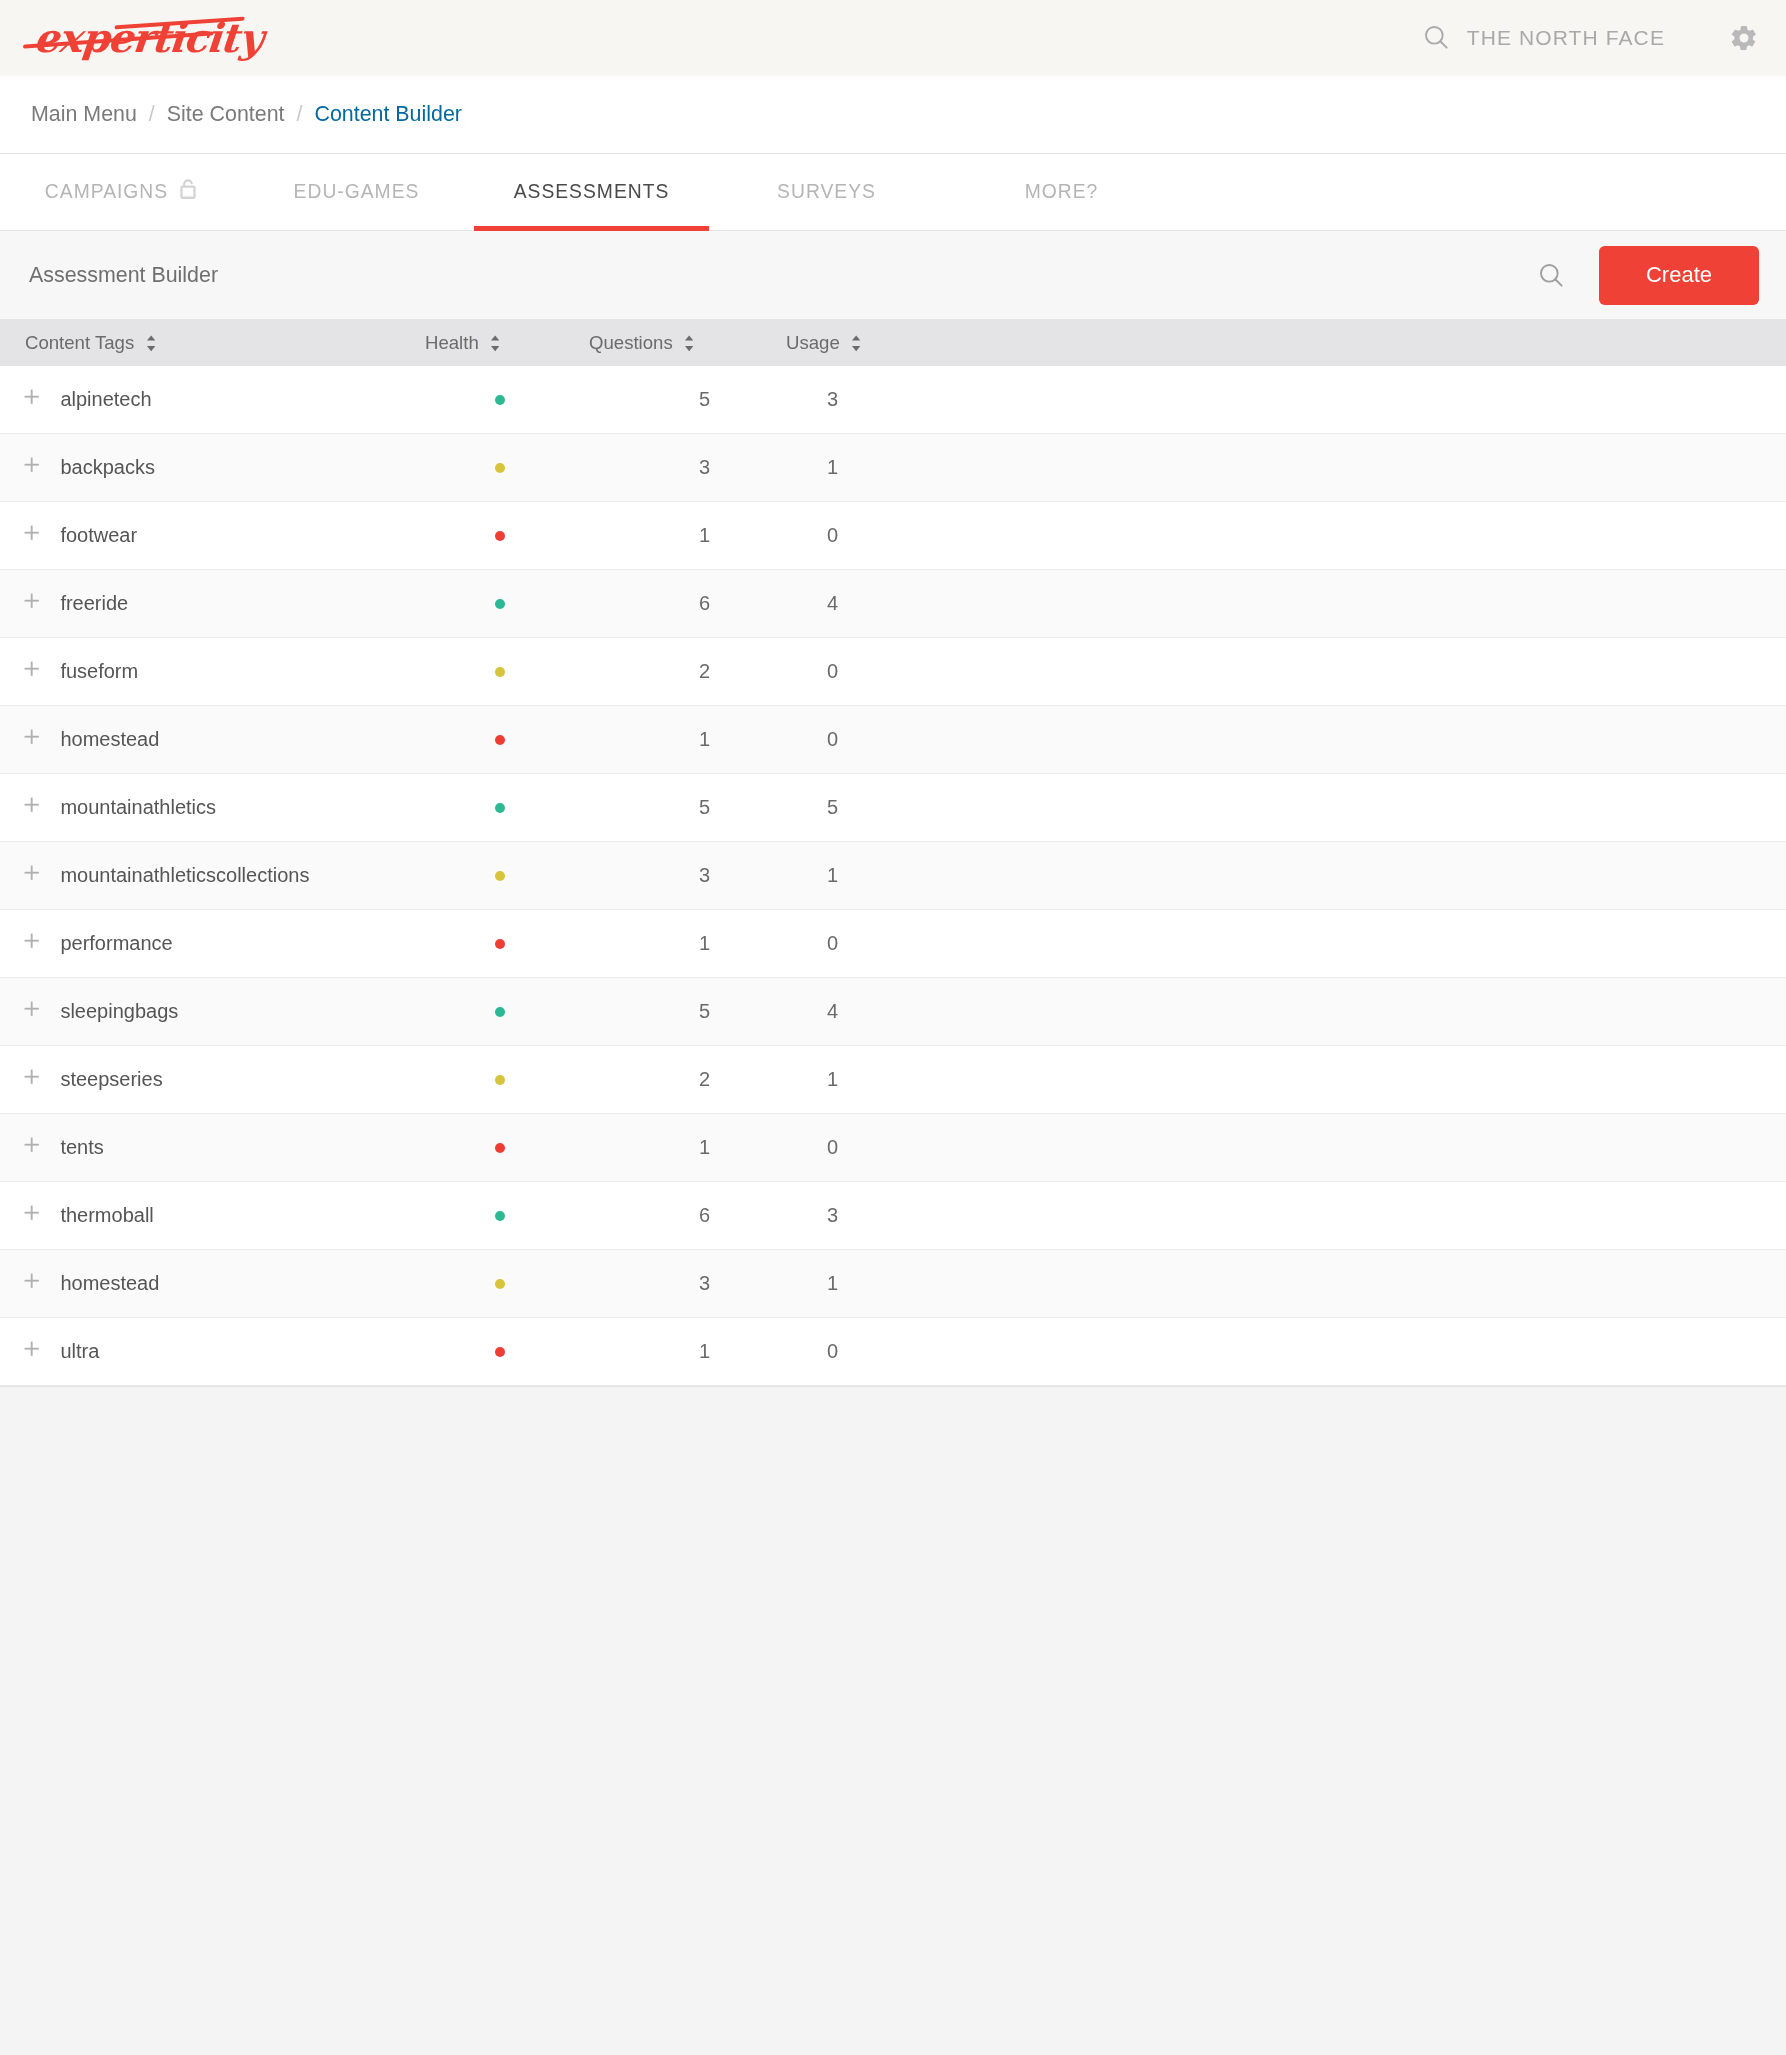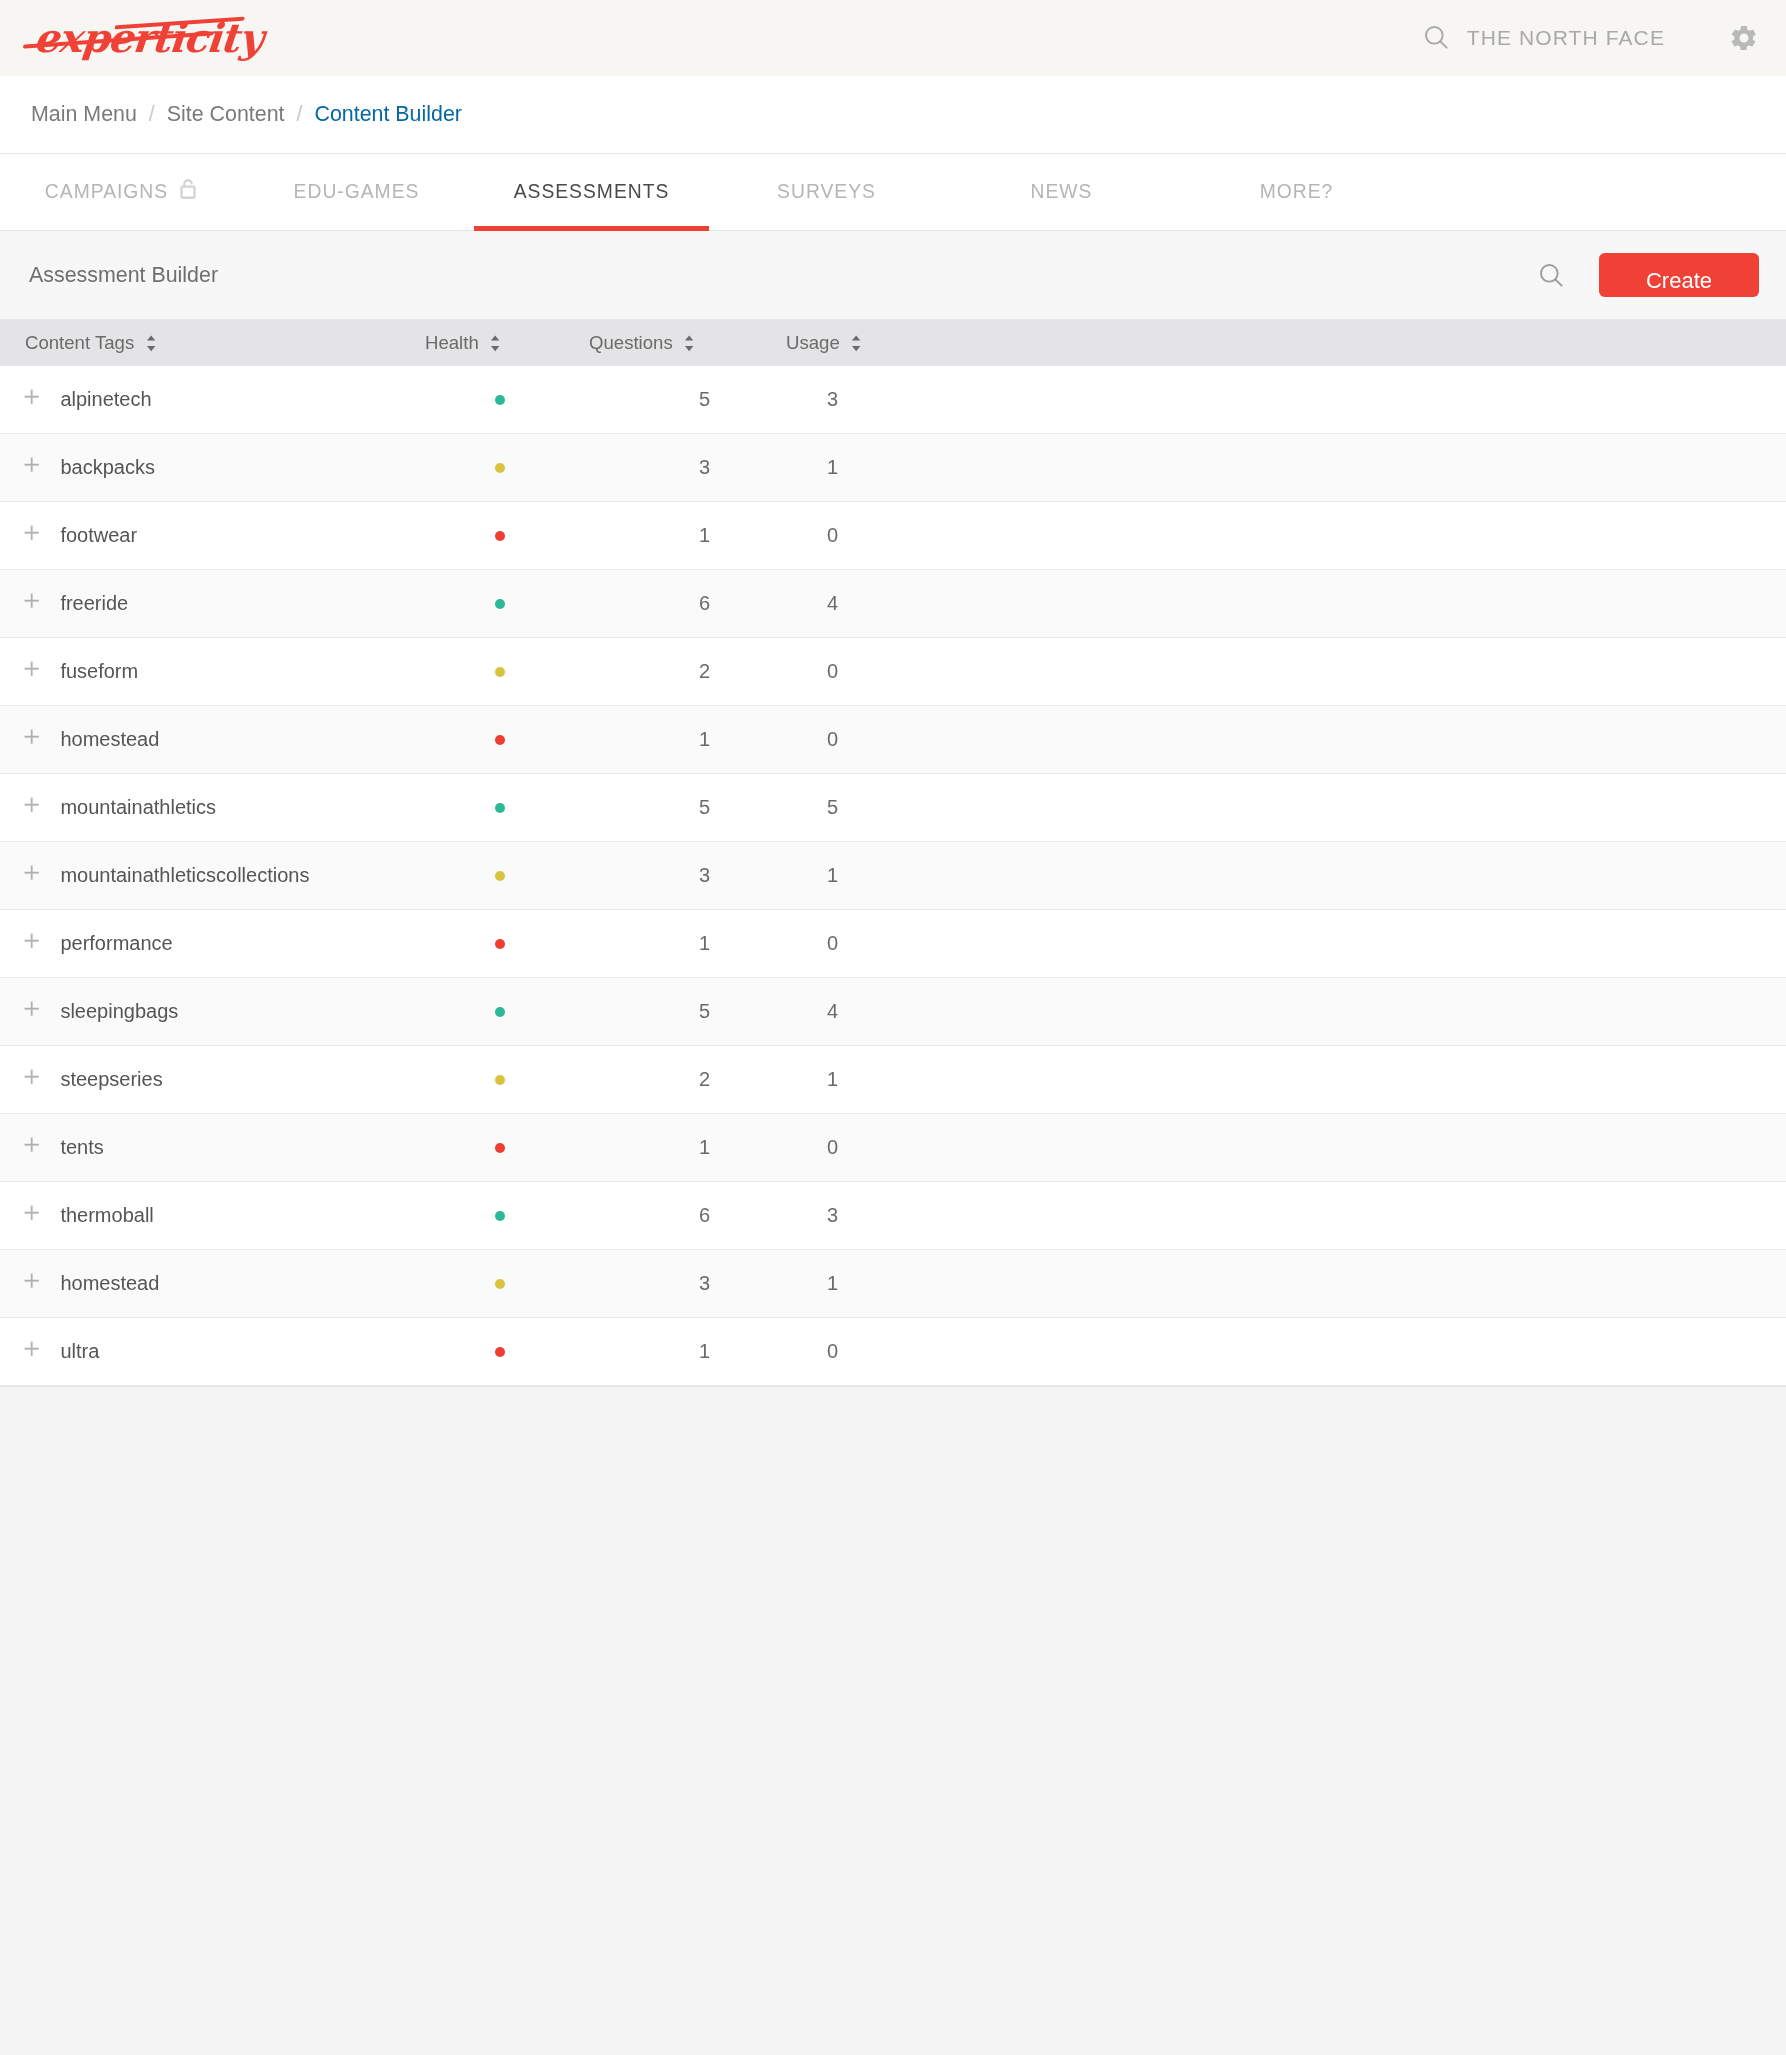--- a/index.html
+++ b/index.html
@@ -146,21 +146,21 @@
     gap: 33px;
   }
   .create-btn {
     background: #ef4136;
     color: #ffffff;
     border: none;
     border-radius: 5.7px;
     font-size: 22px;
     font-family: "Liberation Sans", sans-serif;
     padding: 0 47px;
-    height: 44px;
+    height: 59px;
     line-height: 56px;
     cursor: pointer;
   }
 
   
   .table { width: 100%; background:#fff; }
   .thead {
     height: 46px;
     background: #e4e4e6;
     display: flex;
@@ -252,23 +252,20 @@
       </span>
     </div>
     <div class="tab">
       <span>EDU-GAMES</span>
     </div>
     <div class="tab active">
       <span>ASSESSMENTS</span>
     </div>
     <div class="tab">
       <span>SURVEYS</span>
-    </div>
-    <div class="tab">
-      <span>NEWS</span>
     </div>
     <div class="tab">
       <span>MORE?</span>
     </div>
   </div>
 
   <div class="subtoolbar">
     <div class="subtitle">Assessment Builder</div>
     <div class="subtoolbar-right">
       <span>

